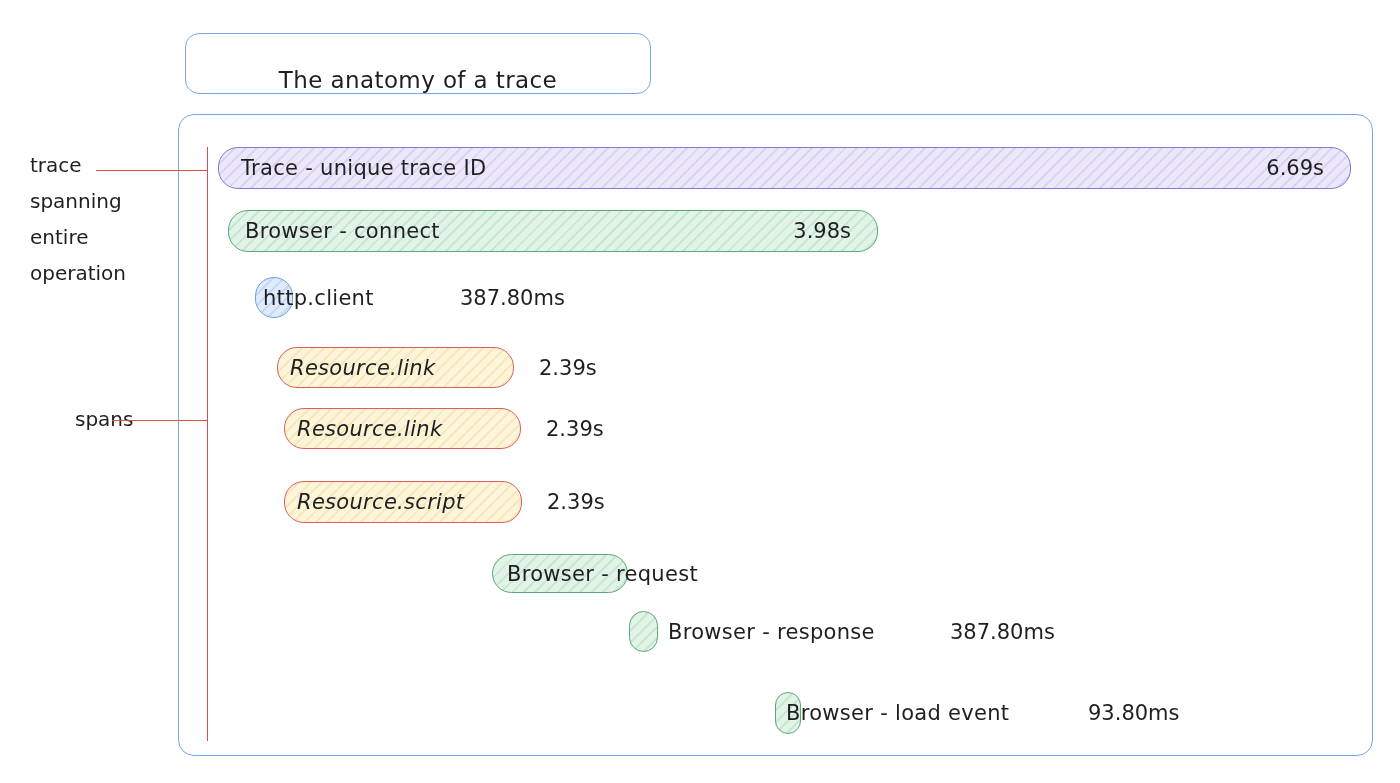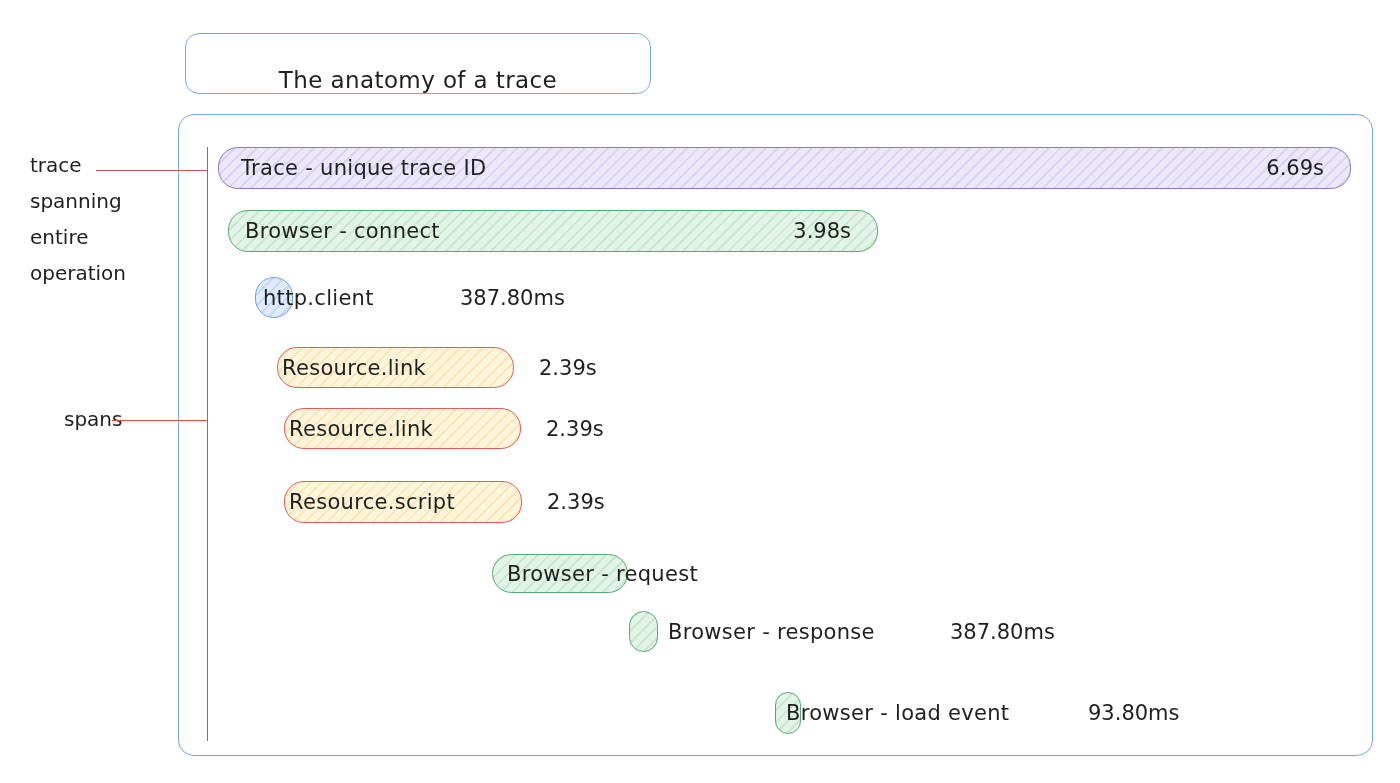--- a/index.html
+++ b/index.html
@@ -28,21 +28,21 @@
     display:flex;align-items:flex-end;justify-content:center;
   }
   .title-text{font-size:23px;letter-spacing:0.4px;}
   .main-frame{
     position:absolute;left:178px;top:114px;width:1195px;height:642px;
     border:1.6px solid var(--frame-blue);border-radius:16px;box-sizing:border-box;
   }
   
   .annotation{position:absolute;font-size:20px;color:var(--ink);}
   .trace-note{left:30px;top:147px;width:120px;line-height:36px;}
-  .spans-note{left:64px;top:407px;}
+  .spans-note{left:75px;top:407px;}
   .connector{position:absolute;height:0;border-top:1.6px solid var(--annotation-red);}
   .trace-connector{left:96px;top:170px;width:111px;}
   .spans-connector{left:112px;top:420px;width:95px;}
   .vline{
     position:absolute;left:207px;top:147px;height:594px;width:0;
     border-left:1.6px solid var(--annotation-red);
   }
   
   .bar{position:absolute;box-sizing:border-box;}
   .pill{border-radius:20px;box-sizing:border-box;}
@@ -86,21 +86,21 @@
   .row-connect{left:228px;top:210px;width:650px;height:42px;}
   .row-connect .label{left:16px;}
   .row-connect .duration{right:26px;}
   .row-http{left:255px;top:277px;width:400px;height:41px;}
   .row-http .subpill{width:38px;}
   .row-http .label{left:8px;}
   .row-http .duration{left:205px;}
   .row-link1{left:277px;top:347px;width:237px;height:41px;}
   .row-link2{left:284px;top:408px;width:237px;height:41px;}
   .row-script{left:284px;top:481px;width:238px;height:42px;text-align:center;}
-  .row-link1 .label,.row-link2 .label,.row-script .label{left:4px;}
+  .row-link1 .label,.row-link2 .label,.row-script .label{left:12px;font-style:italic;}
   .row-link1 .duration,.row-link2 .duration,.row-script .duration{left:calc(100% + 26px);}
   .row-request{left:492px;top:554px;width:400px;height:39px;}
   .row-request .subpill{width:136px;}
   .row-request .label{left:15px;}
   .row-response{left:629px;top:611px;width:450px;height:41px;}
   .row-response .subpill{width:29px;}
   .row-response .label{left:15px;margin-left:24px;}
   .row-response .duration{left:321px;}
   .row-load{left:775px;top:692px;width:450px;height:42px;}
   .row-load .subpill{width:26px;}

